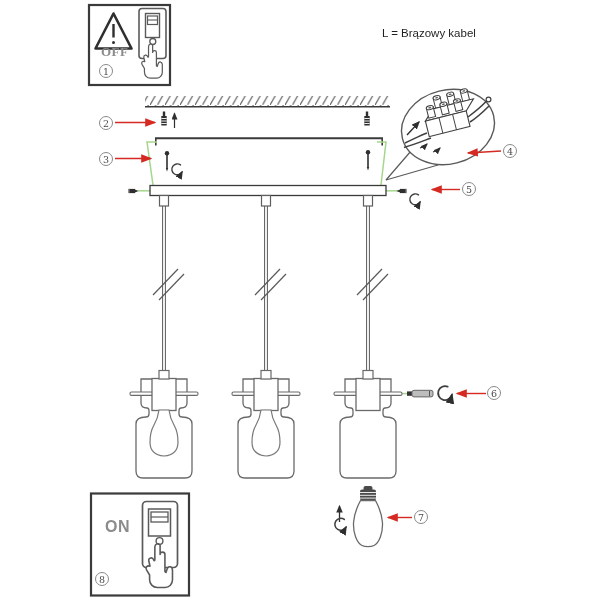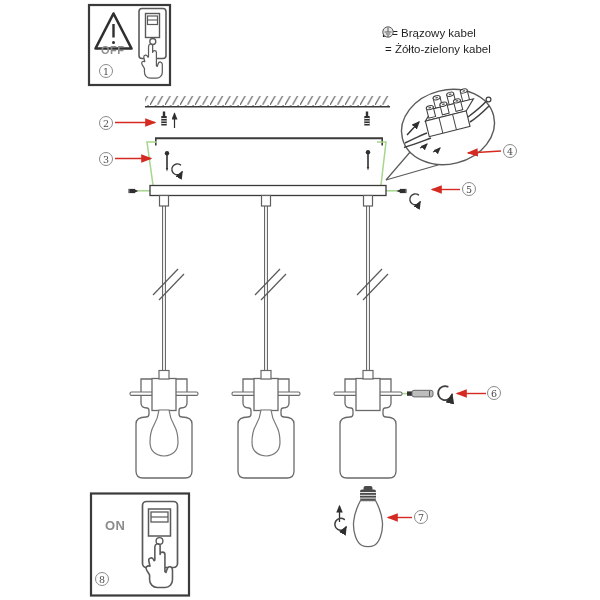--- a/index.html
+++ b/index.html
@@ -21,22 +21,22 @@
   .legend-row .sym{display:inline-flex;align-items:center;}
   .step-badge{
     position:absolute;width:14px;height:14px;border:1px solid #8a8a8a;border-radius:50%;
     display:flex;align-items:center;justify-content:center;
     font-family:"DejaVu Serif", serif;font-size:9.5px;color:#4a4a4a;background:#fff;
     box-sizing:border-box;
   }
   .switch-state{
     position:absolute;font-weight:700;color:#8c8c8c;letter-spacing:0.5px;
   }
-  #off-label{left:101px;top:44px;font-size:11px;}
-  #on-label{left:105px;top:518px;font-size:13px;}
+  #off-label{left:101px;top:44px;font-size:13px;font-family:Liberation Serif, serif;}
+  #on-label{left:105px;top:518px;font-size:16px;}
 </style>
 </head>
 <body>
 
 <div class="stage">
 
   <svg width="600" height="600" viewBox="0 0 600 600">
     <defs>
       <pattern id="hatch" width="7.5" height="10.5" patternUnits="userSpaceOnUse">
         <path d="M0,10.5 L6,0" stroke="#5a5a5a" stroke-width="1.1" fill="none"></path>
@@ -259,32 +259,20 @@
         <circle cx="159.5" cy="541" r="3.4" fill="#fff" stroke="#5a5a5a" stroke-width="1.4"></circle>
       </g>
       <use href="#handp" transform="translate(158,545) scale(1.05)"></use>
     </g>
   </svg>
 
   <div class="legend">
     <div class="legend-row">
       <span>L = Brązowy kabel</span>
     </div>
-    <div class="legend-row">
-      <span class="sym">
-        <svg width="12" height="12" viewBox="0 0 12 12">
-          <circle cx="6" cy="6" r="5.2" fill="#e8e8e8" stroke="#5a5a5a" stroke-width="1"></circle>
-          <line x1="6" y1="1.5" x2="6" y2="6" stroke="#5a5a5a" stroke-width="1"></line>
-          <line x1="2.5" y1="6" x2="9.5" y2="6" stroke="#5a5a5a" stroke-width="1"></line>
-          <line x1="3.8" y1="8" x2="8.2" y2="8" stroke="#5a5a5a" stroke-width="1"></line>
-          <line x1="5" y1="10" x2="7" y2="10" stroke="#5a5a5a" stroke-width="1"></line>
-        </svg>
-      </span>
-      <span>= Żółto-zielony kabel</span>
-    </div>
   </div>
 
   <span class="step-badge" style="left:99px;top:64px;">1</span>
   <span class="step-badge" style="left:99px;top:116px;">2</span>
   <span class="step-badge" style="left:99px;top:152px;">3</span>
   <span class="step-badge" style="left:503px;top:144px;">4</span>
   <span class="step-badge" style="left:462px;top:182px;">5</span>
   <span class="step-badge" style="left:487px;top:386px;">6</span>
   <span class="step-badge" style="left:414px;top:510px;">7</span>
   <span class="step-badge" style="left:95px;top:572px;">8</span>

